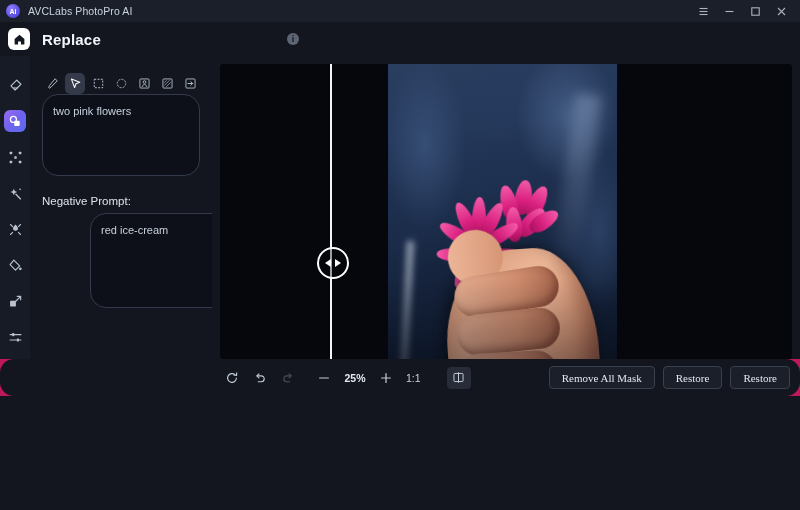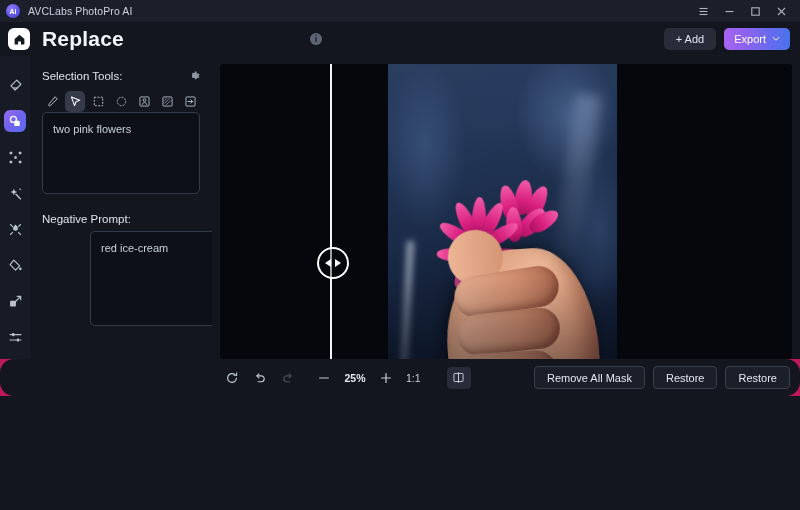--- a/index.html
+++ b/index.html
@@ -20,21 +20,21 @@
   .logo span{font-size:7px;font-weight:bold;color:#fff;line-height:1;}
   .apptitle{font-size:10.5px;color:#c9d2de;margin-left:8px;letter-spacing:.1px;}
   .winbtns{margin-left:auto;display:flex;align-items:center;gap:0;}
   .winbtn{width:26px;height:22px;display:flex;align-items:center;justify-content:center;color:#aab3c0;}
   .winbtn svg{display:block;}
 
   
   .headerrow{height:34px;flex:0 0 34px;display:flex;align-items:center;background:#13161f;}
   .homebtn{width:22px;height:22px;border-radius:6px;background:#ffffff;display:flex;align-items:center;
            justify-content:center;margin-left:8px;flex:0 0 22px;}
-  .pagetitle{font-size:21px;font-weight:bold;color:#f2f5fa;margin-left:12px;letter-spacing:.2px;}
+  .pagetitle{font-size:15px;font-weight:bold;color:#f2f5fa;margin-left:12px;letter-spacing:.2px;}
   .infoico{width:12px;height:12px;border-radius:50%;background:#5d6574;color:#13161f;font-size:9px;
            font-weight:bold;display:flex;align-items:center;justify-content:center;margin-left:auto;
            margin-right:0;}
   .infowrap{width:212px;display:flex;justify-content:flex-end;padding-right:14px;box-sizing:border-box;}
   .hdr-right{margin-left:auto;display:flex;align-items:center;gap:8px;padding-right:10px;}
   .addbtn{height:22px;padding:0 12px;border-radius:5px;background:#272c38;color:#dfe5ee;font-size:11px;
           display:flex;align-items:center;gap:4px;border:none;font-family:inherit;}
   .exportbtn{height:22px;padding:0 10px;border-radius:5px;
              background:linear-gradient(90deg,#a763f0 0%,#8a63f0 35%,#4a72ec 100%);
              color:#fff;font-size:11px;display:flex;align-items:center;gap:6px;border:none;font-family:inherit;}
@@ -52,21 +52,21 @@
   
   .panel{width:182px;flex:0 0 182px;background:#13161f;padding:8px 0 0 0;box-sizing:border-box;}
   .panel-inner{padding:0 12px;}
   .rowlabel{display:flex;align-items:center;font-size:11.5px;color:#dde3ec;margin:6px 0 0 0;}
   .gear{margin-left:auto;color:#8e97a6;display:flex;}
   .tools{display:flex;align-items:center;gap:3px;margin-top:9px;}
   .tool{width:21px;height:21px;border-radius:5px;display:flex;align-items:center;justify-content:center;
         color:#b6bfcd;}
   .tool.active{background:#343a49;color:#ffffff;}
   .fieldlabel{font-size:11.5px;color:#dde3ec;margin:15px 0 6px 0;}
-  .ta{box-sizing:border-box;width:100%;background:#0d1018;border:1px solid #323a4c;border-radius:5px;
+  .ta{box-sizing:border-box;width:100%;background:#0d1018;border:1px solid #323a4c;border-radius:16px;
       color:#c8d1de;font-size:11px;font-family:inherit;padding:9px 10px;resize:none;outline:none;
       line-height:1.4;}
   .ta.prompt{height:82px;}
   .ta.neg{height:95px;margin-left:48px;}
   .applybtn{box-sizing:border-box;width:100%;height:25px;margin-top:21px;border:none;border-radius:5px;
             background:linear-gradient(90deg,#b06ef2 0%,#8a6ff2 28%,#3f6ff0 100%);
             color:#fff;font-size:11.5px;font-family:inherit;display:flex;align-items:center;
             justify-content:center;}
 
   
@@ -137,21 +137,21 @@
   .bottombar{height:37px;flex:0 0 37px;display:flex;align-items:center;background:#13161f;padding:0 10px 0 6px;border-radius:14px;}
   .bb-left{display:flex;align-items:center;gap:0;}
   .bbtn{width:28px;height:24px;display:flex;align-items:center;justify-content:center;color:#c3ccd9;
         border-radius:4px;}
   .bbtn.disabled{color:#474f5e;}
   .bbtn.boxed{background:#272c38;width:24px;height:22px;border-radius:4px;margin-left:6px;}
   .zoomval{font-size:10.5px;color:#e3e9f2;font-weight:bold;min-width:30px;text-align:center;margin:0 2px;}
   .onetoone{font-size:10.5px;color:#c8d1de;margin:0 20px 0 6px;}
   .bb-right{margin-left:auto;display:flex;align-items:center;gap:8px;}
   .obtn{height:23px;padding:9px 12px;border-radius:4px;background:#1b1f2a;border:1px solid #39414f;
-        color:#e2e8f1;font-size:11px;font-family:Liberation Sans, sans-serif;display:flex;align-items:center;}
+        color:#e2e8f1;font-size:11px;font-family:Liberation Serif, serif;display:flex;align-items:center;}
 </style>
 </head>
 <body>
 
 <div class="app">
 
   <div class="titlebar">
     <div class="logo">
       <span>Ai</span>
     </div>
@@ -190,29 +190,20 @@
   <div class="headerrow">
     <div class="homebtn">
       <svg width="13" height="13" viewBox="0 0 16 16">
         <path d="M8 2.2 L14 7.4 L14 13.4 A0.8 0.8 0 0 1 13.2 14.2 L9.8 14.2 L9.8 10.6 L6.2 10.6 L6.2 14.2 L2.8 14.2 A0.8 0.8 0 0 1 2 13.4 L2 7.4 Z" fill="#14181f"></path>
       </svg>
     </div>
     <div class="pagetitle">Replace</div>
     <div class="infowrap">
       <div class="infoico">i</div>
     </div>
-    <div class="hdr-right">
-      <button class="addbtn">+ Add</button>
-      <button class="exportbtn">
-        <span>Export</span>
-        <svg width="8" height="8" viewBox="0 0 10 10">
-            <path d="M1.5 3 L5 6.6 L8.5 3" fill="none" stroke="#fff" stroke-width="1.2" stroke-linecap="round"></path>
-          </svg>
-      </button>
-    </div>
   </div>
 
   <div class="main">
 
     <div class="rail">
       <div class="railicon">
         <svg width="15" height="15" viewBox="0 0 18 18">
             <path d="M10.5 2.5 L15.5 7.5 L8.5 14.5 L3.5 9.5 Z" fill="none" stroke="currentColor" stroke-width="1.4" stroke-linejoin="round"></path>
             <path d="M6 12 L12 12" stroke="currentColor" stroke-width="1.4"></path>
           </svg>
@@ -271,28 +262,20 @@
               <rect x="5" y="3.6" width="2.6" height="3.8" rx=".8"></rect>
               <rect x="10.6" y="10.1" width="2.6" height="3.8" rx=".8"></rect>
             </g>
           </svg>
       </div>
     </div>
 
     <div class="panel">
       <div class="panel-inner">
 
-        <div class="rowlabel">
-          <span>Selection Tools:</span>
-          <span class="gear">
-            <svg width="12" height="12" viewBox="0 0 16 16">
-                <path d="M8 5.2A2.8 2.8 0 1 0 8 10.8 2.8 2.8 0 0 0 8 5.2Zm6.2 3.5.1-.7-.1-.7 1.3-1-1-1.8-1.6.5a5.6 5.6 0 0 0-1.2-.7L11.4 2H9.3l-.4 1.5a5.6 5.6 0 0 0-1.2.6L6.1 3.6l-1 1.8 1.2 1-.1.7.1.7-1.2 1 1 1.8 1.6-.5a5.6 5.6 0 0 0 1.2.7l.4 1.5h2.1l.3-1.5a5.6 5.6 0 0 0 1.2-.6l1.6.5 1-1.8Z" fill="currentColor"></path>
-              </svg>
-          </span>
-        </div>
 
         <div class="tools">
           <div class="tool">
             <svg width="13" height="13" viewBox="0 0 16 16">
                 <path d="M11.2 2.2 13.8 4.8 6.4 12.2 4.2 13.8 3.3 12.9 4.4 10.4Z" fill="none" stroke="currentColor" stroke-width="1.2" stroke-linejoin="round"></path>
               </svg>
           </div>
           <div class="tool active">
             <svg width="13" height="13" viewBox="0 0 16 16">
                 <path d="M3 2.6 13.2 6.6 8.6 8.3 6.9 13Z" fill="none" stroke="currentColor" stroke-width="1.3" stroke-linejoin="round"></path>

